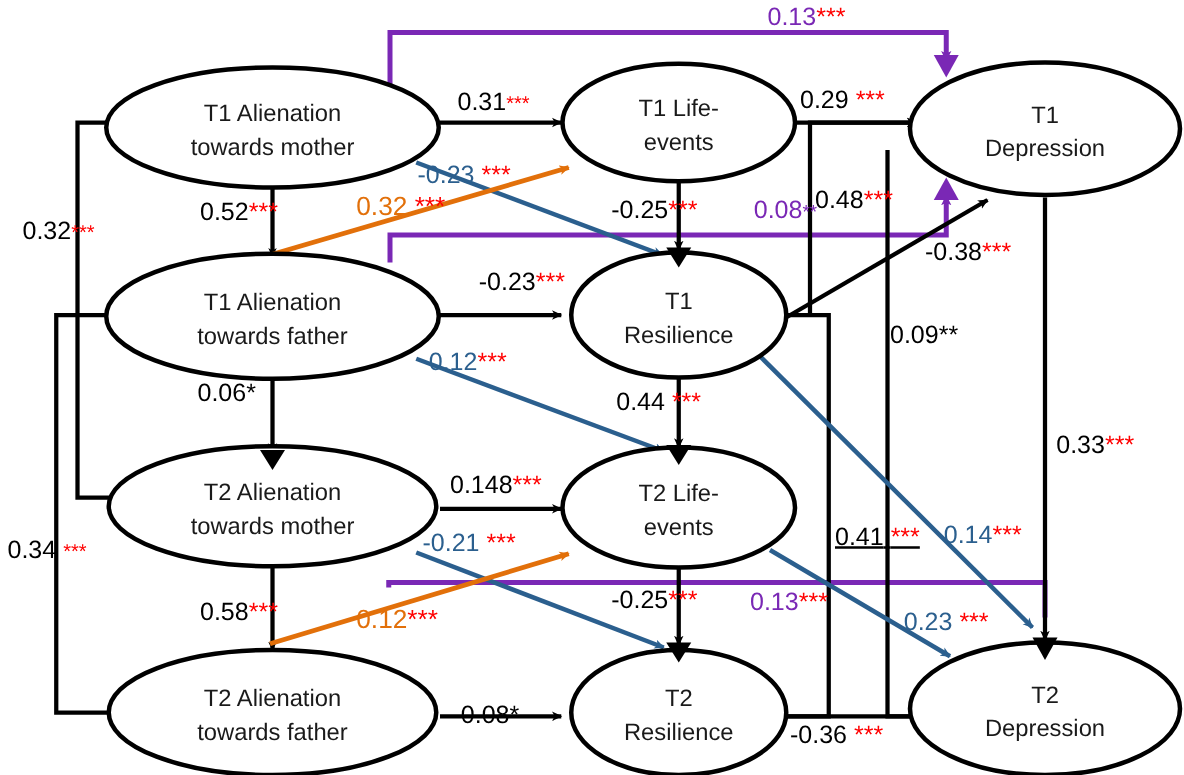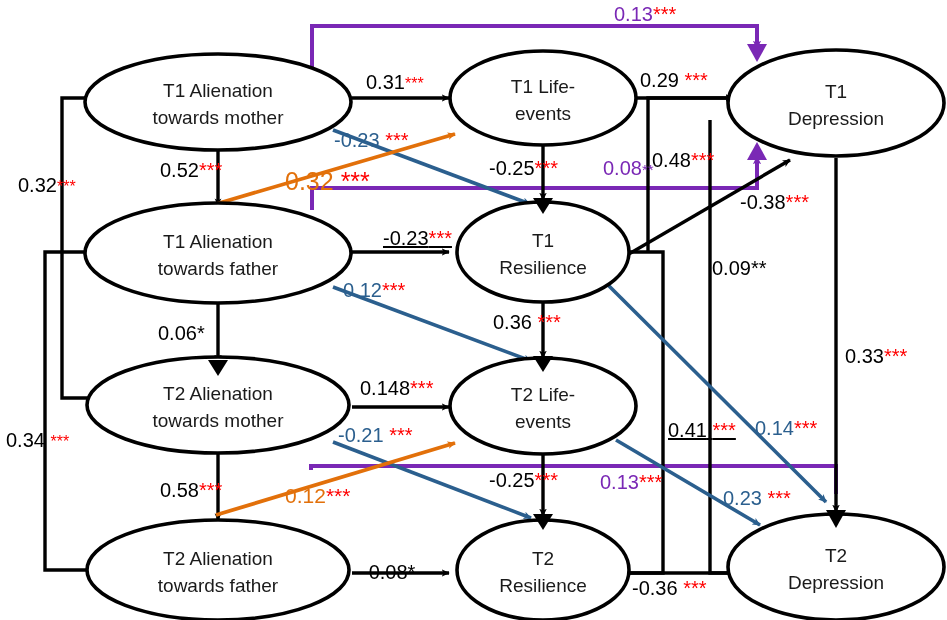--- a/index.html
+++ b/index.html
@@ -192,21 +192,21 @@
   </div>
 
   <div class="lbl" style="left:640px;top:70px;">
     <span>0.29</span> <span class="st">***</span>
   </div>
 
   <div class="lbl blue" style="left:334px;top:130px;">
     <span>-0.23</span> <span class="st">***</span>
   </div>
 
-  <div class="lbl orange" style="left:285px;top:155px;font-size:25px;margin-top:14px;">
+  <div class="lbl orange" style="left:285px;top:155px;font-size:21px;">
     <span>0.32</span> <span class="st">***</span>
   </div>
 
   <div class="lbl" style="left:160px;top:160px;">
     <span>0.52</span><span class="st">***</span>
   </div>
 
   <div class="lbl" style="left:489px;top:158px;">
     <span>-0.25</span><span class="st">***</span>
   </div>
@@ -216,46 +216,46 @@
   </div>
 
   <div class="lbl" style="left:652px;top:125px;margin-top:25px;">
     <span>0.48</span><span class="st">***</span>
   </div>
 
   <div class="lbl" style="left:18px;top:175px;">
     <span>0.32</span><span class="st" style="font-size:16px">***</span>
   </div>
 
-  <div class="lbl" style="left:383px;top:228px;text-decoration:underline;">
+  <div class="lbl" style="left:383px;top:216px;">
     <span>-0.23</span><span class="st">***</span>
   </div>
 
   <div class="lbl" style="left:740px;top:192px;">
     <span>-0.38</span><span class="st">***</span>
   </div>
 
   <div class="lbl blue" style="left:343px;top:280px;">
     <span>0.12</span><span class="st">***</span>
   </div>
 
   <div class="lbl" style="left:712px;top:258px;">
     <span>0.09</span><span>**</span>
   </div>
 
   <div class="lbl" style="left:845px;top:310px;margin-top:36px;">
     <span>0.33</span><span class="st">***</span>
   </div>
 
-  <div class="lbl" style="left:158px;top:323px;">
+  <div class="lbl" style="left:158px;top:305px;">
     <span>0.06</span><span>*</span>
   </div>
 
   <div class="lbl" style="left:493px;top:312px;">
-    <span>0.36</span> <span class="st">***</span>
+    <span>0.44</span> <span class="st">***</span>
   </div>
 
   <div class="lbl" style="left:360px;top:378px;text-align:right;">
     <span>0.148</span><span class="st">***</span>
   </div>
 
   <div class="lbl blue" style="left:338px;top:425px;">
     <span>-0.21</span> <span class="st">***</span>
   </div>
 

